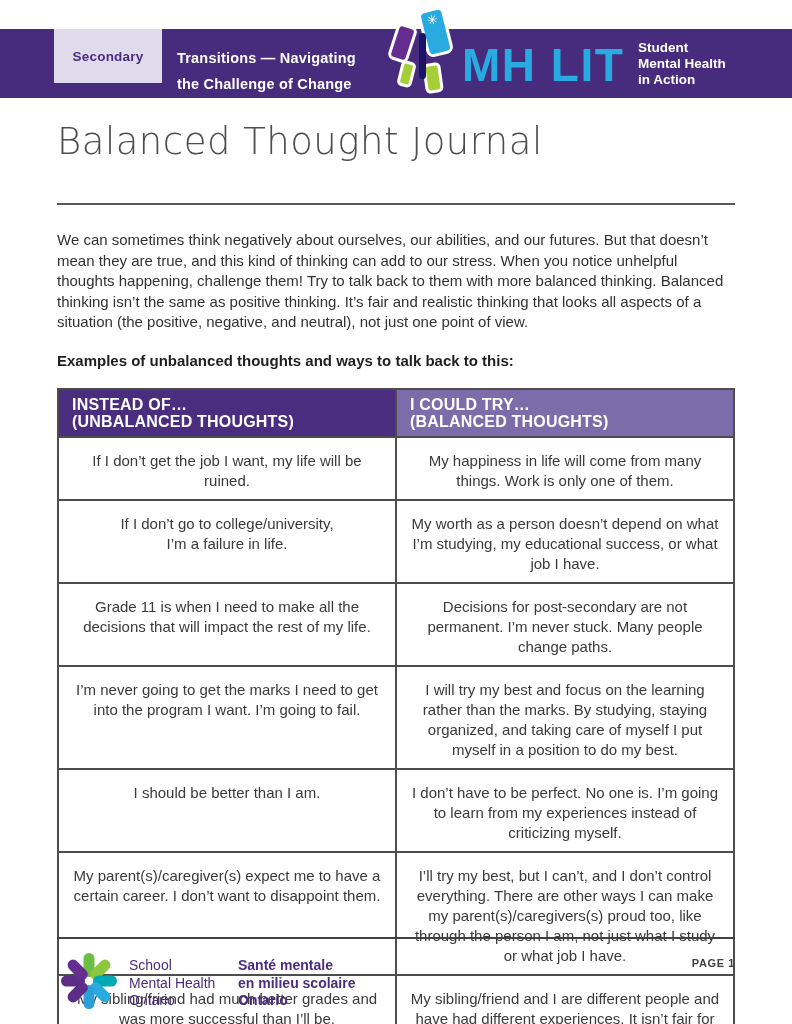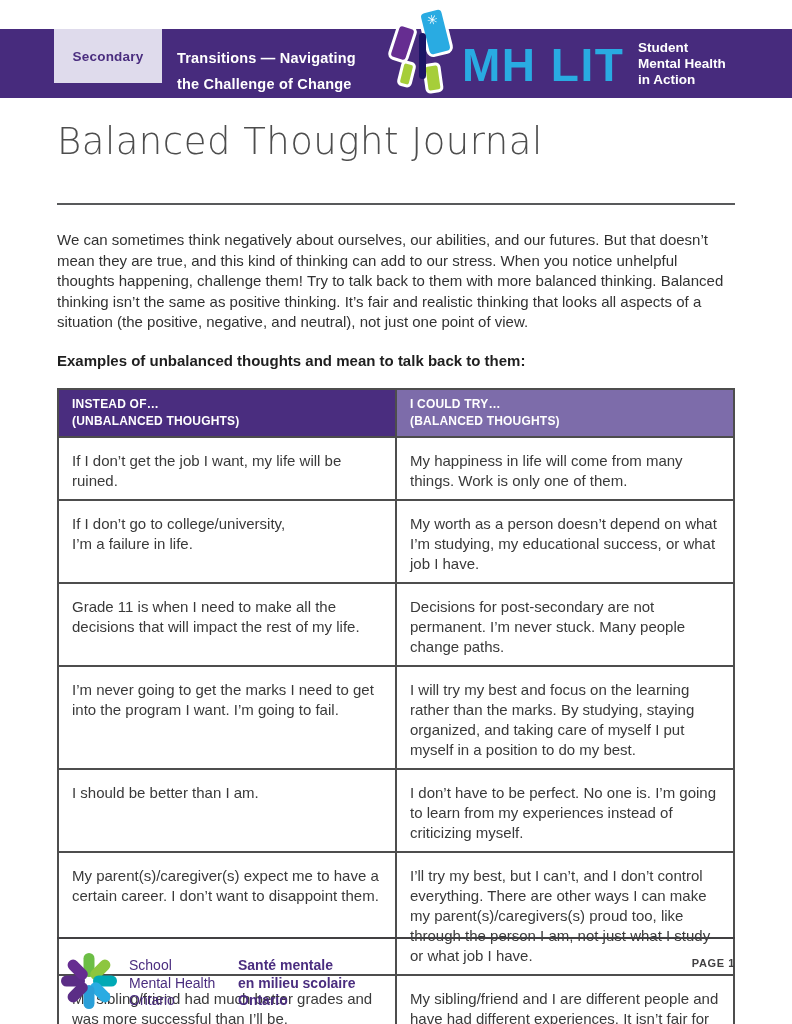--- a/index.html
+++ b/index.html
@@ -51,24 +51,24 @@
     font-family:"DejaVu Sans", "Liberation Sans", sans-serif;
     font-weight:200; font-size:37px; color:#4d4d4d; letter-spacing:.5px;
     line-height:44px;
   }
   .rule1 { margin-top:39px; border-top:2px solid #58595b; }
   .intro { margin-top:25px; font-size:15px; line-height:20.5px; color:#323232; }
   .examples-lead { margin-top:19px; font-size:15px; font-weight:bold; color:#1f1f1f; }
 
   
   table.thoughts { margin-top:19px; width:678px; border-collapse:collapse; table-layout:fixed; }
-  table.thoughts th, table.thoughts td { border:2px solid #4d4d4d; }
+  table.thoughts th, table.thoughts td { border:2px solid #4d4d4d;text-align:center; }
   table.thoughts th {
     width:50%; text-align:left; vertical-align:middle;
-    color:#ffffff; font-size:12px; line-height:17px; letter-spacing:.2px;
+    color:#ffffff; font-size:16px; line-height:17px; letter-spacing:.2px;
     padding:6px 13px; height:47px; white-space:pre-line;
   }
   th.col-unbalanced { background:#4a2d7f; }
   th.col-balanced   { background:#7d6caa; }
   table.thoughts td {
     vertical-align:top; padding:13px 13px 8px 13px;
     font-size:15px; line-height:20px; color:#3a3a3a; white-space:pre-line;
   }
   tr.r1 td{height:55px} tr.r2 td{height:73px} tr.r3 td{height:60px}
   tr.r4 td{height:90px} tr.r5 td{height:62px} tr.r6 td{height:113px}
@@ -107,21 +107,21 @@
     <div class="mhlit">MH LIT</div>
     <div class="band-tagline">Student
 Mental Health
 in Action</div>
   </div>
 
   <div class="main">
     <h1 class="doc-title">Balanced Thought Journal</h1>
     <div class="rule1"></div>
     <p class="intro">We can sometimes think negatively about ourselves, our abilities, and our futures. But that doesn’t mean they are true, and this kind of thinking can add to our stress. When you notice unhelpful thoughts happening, challenge them! Try to talk back to them with more balanced thinking. Balanced thinking isn’t the same as positive thinking. It’s fair and realistic thinking that looks all aspects of a situation (the positive, negative, and neutral), not just one point of view.</p>
-    <p class="examples-lead">Examples of unbalanced thoughts and mean to talk back to them:</p>
+    <p class="examples-lead">Examples of unbalanced thoughts and ways to talk back to this:</p>
 
     <table class="thoughts">
       <thead>
         <tr>
           <th class="col-unbalanced">INSTEAD OF…
 (UNBALANCED THOUGHTS)</th>
           <th class="col-balanced">I COULD TRY…
 (BALANCED THOUGHTS)</th>
         </tr>
       </thead>

